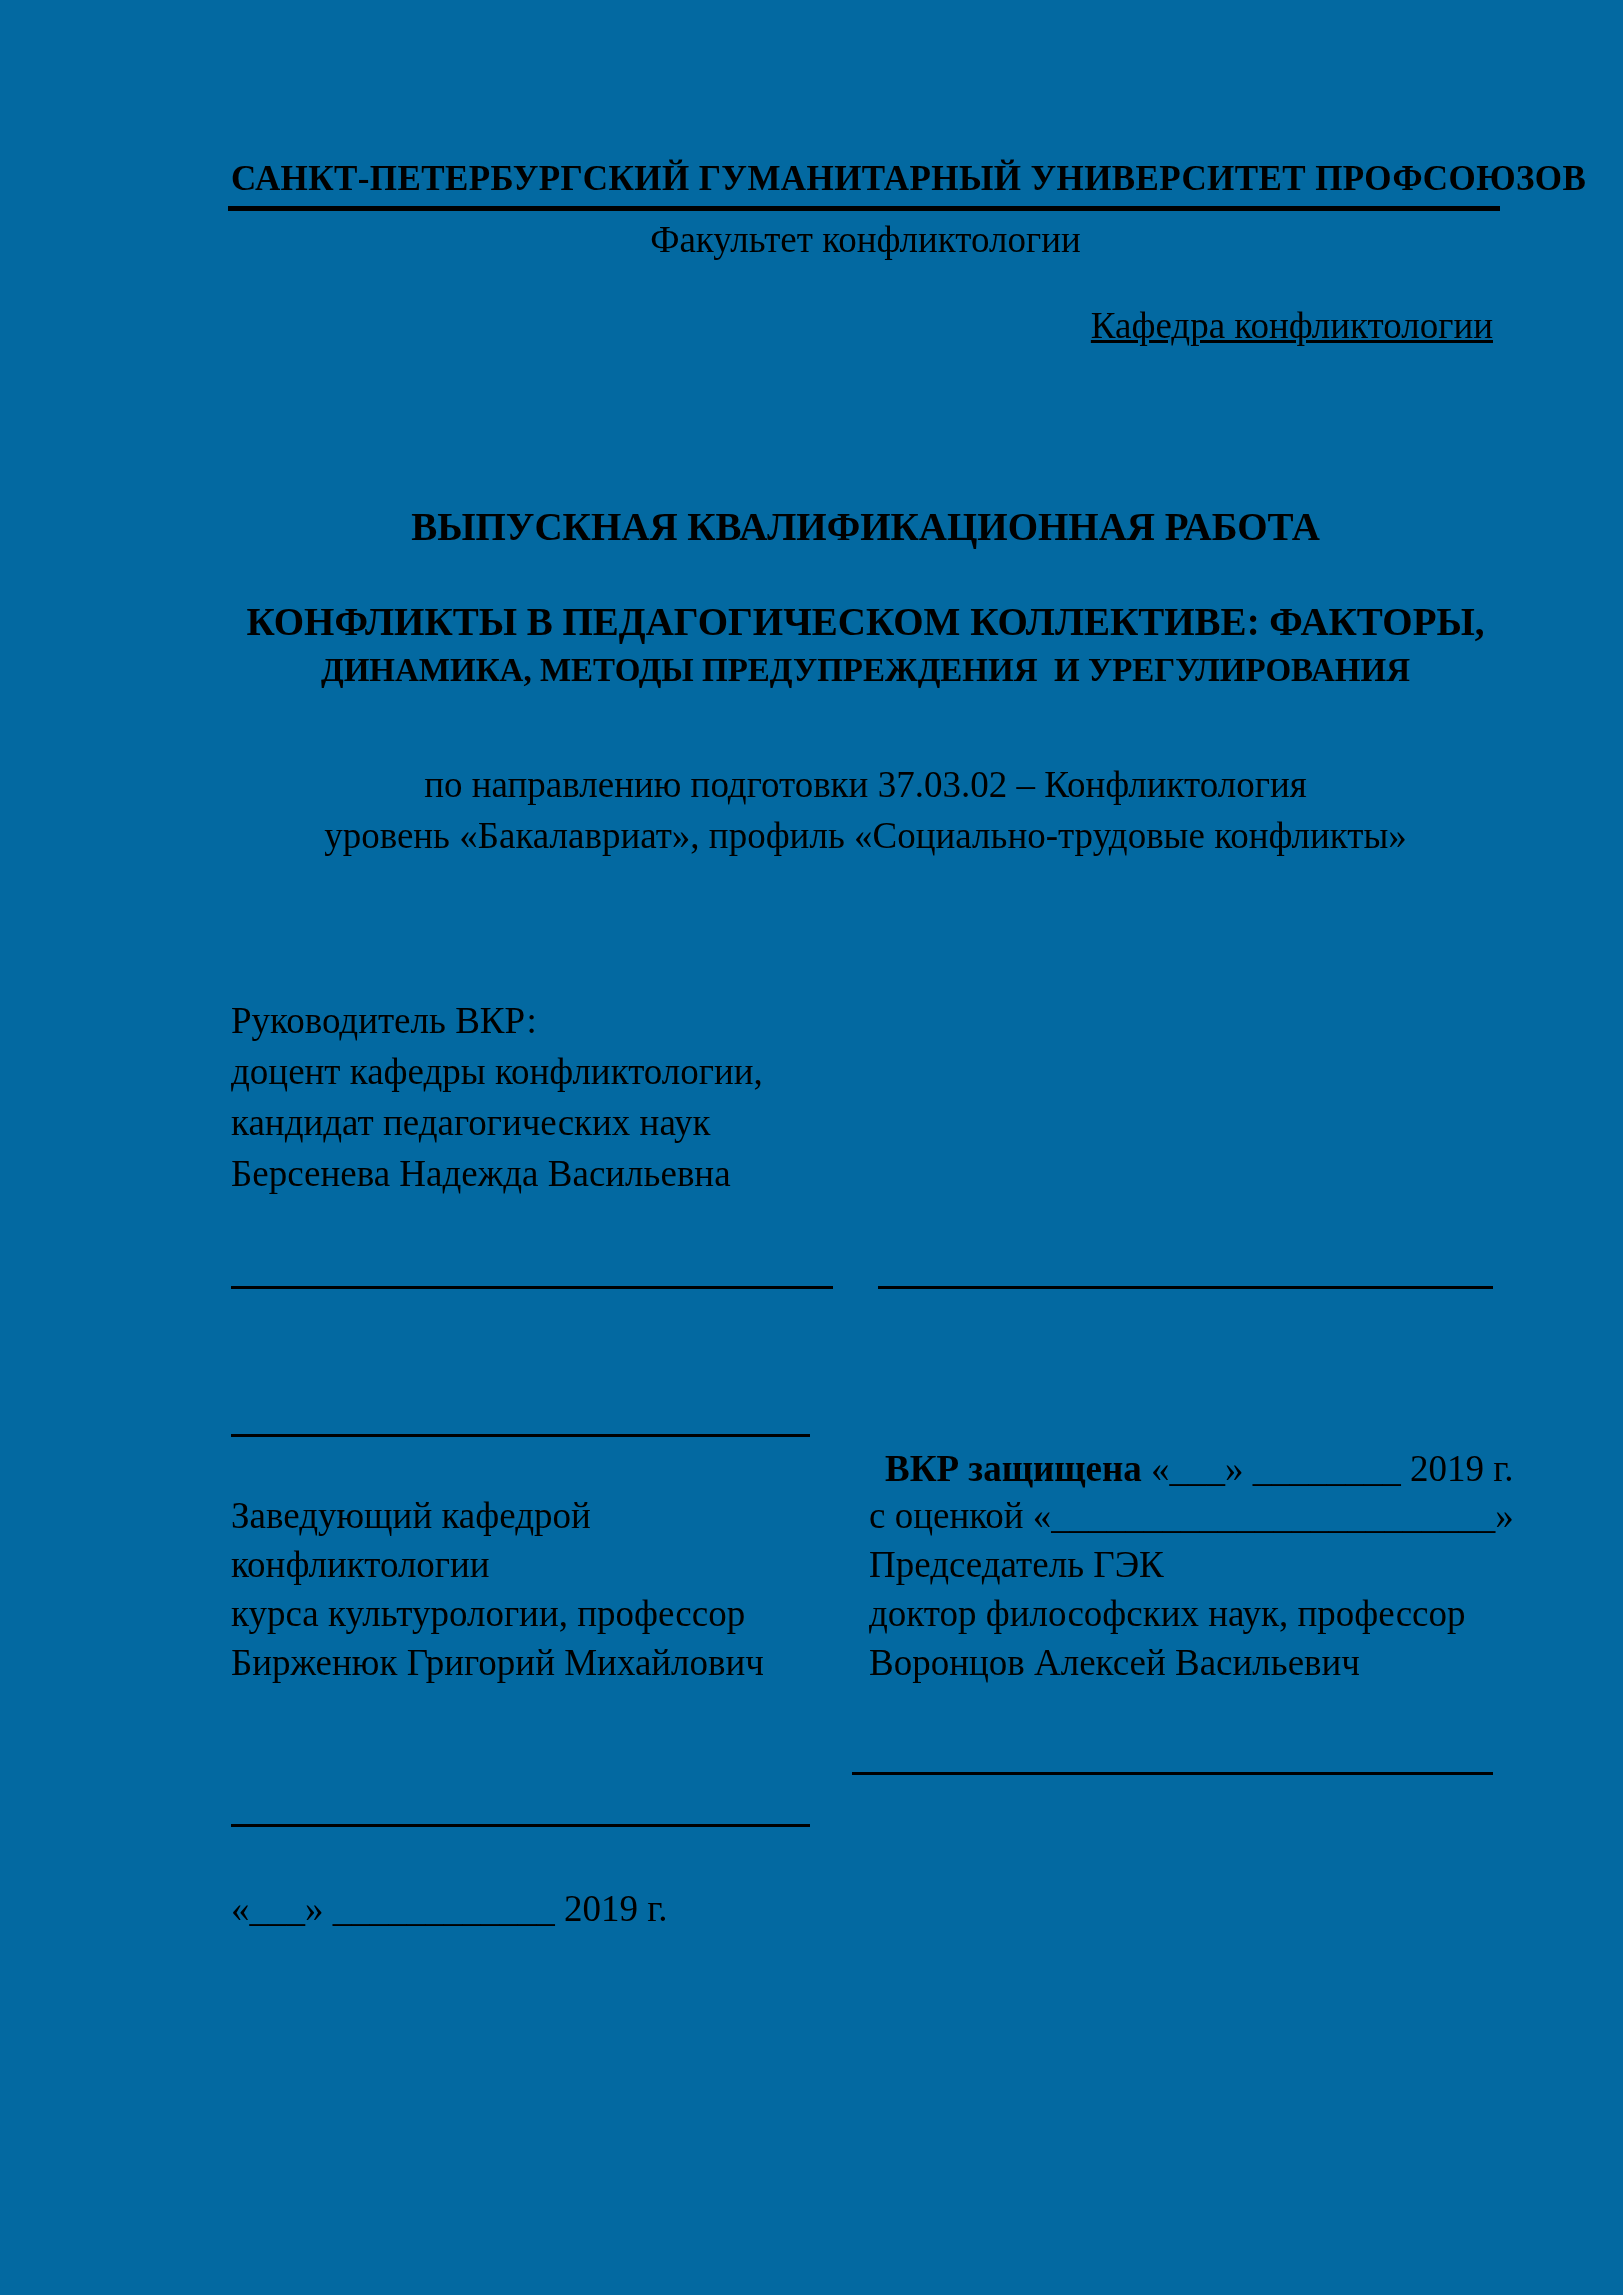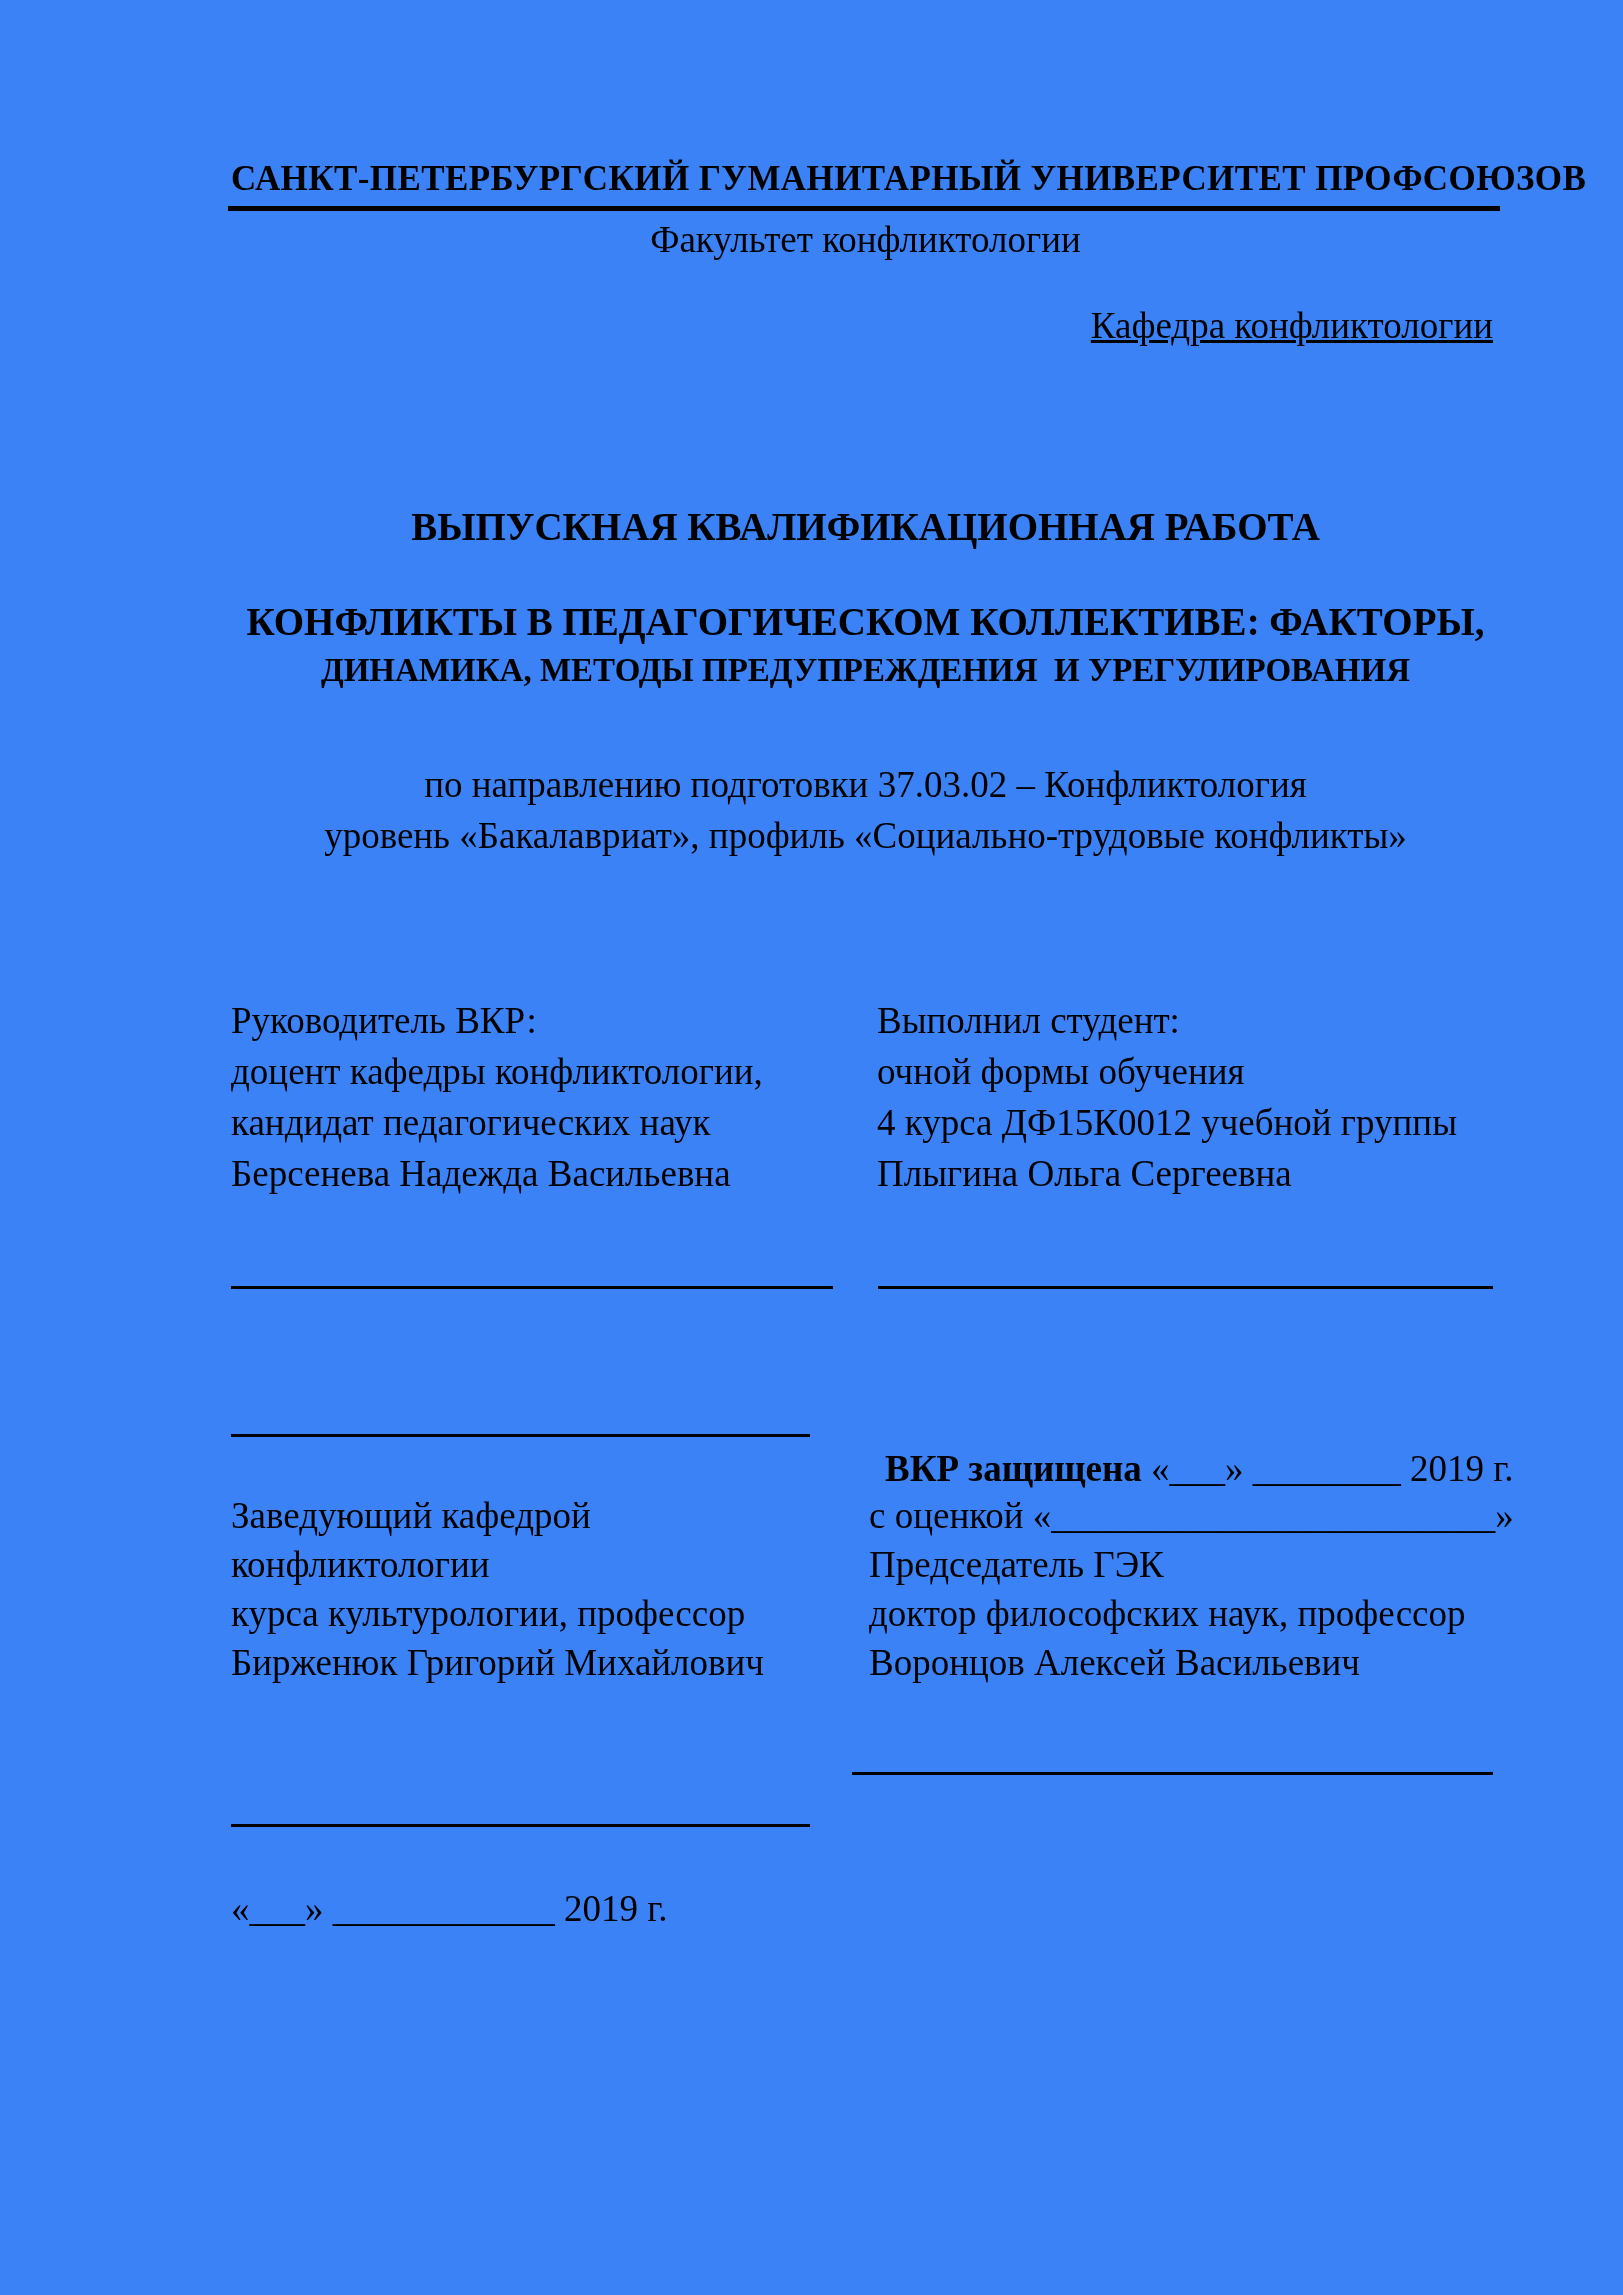--- a/index.html
+++ b/index.html
@@ -5,21 +5,21 @@
   html, body {
     margin: 0;
     padding: 0;
     background: #888;
   }
   .page {
     position: relative;
     width: 1623px;
     height: 2295px;
     margin: 0 auto;
-    background: #3b82f6;
+    background: #0369a1;
     color: #000000;
     font-family: "Liberation Serif", "DejaVu Serif", serif;
     font-size: 37px;
     overflow: hidden;
   }
   .abs { position: absolute; }
   .center { text-align: center; }
   .right { text-align: right; text-decoration: underline; }
   .bold { font-weight: bold; }
   .nowrap { white-space: nowrap; }
@@ -89,26 +89,20 @@
     <div class="nowrap">уровень «Бакалавриат», профиль «Социально-трудовые конфликты»</div>
   </div>
 
   <div class="abs supervisor-block">
     <div>Руководитель ВКР:</div>
     <div>доцент кафедры конфликтологии,</div>
     <div>кандидат педагогических наук</div>
     <div>Берсенева Надежда Васильевна</div>
   </div>
 
-  <div class="abs student-block">
-    <div>Выполнил студент:</div>
-    <div>очной формы обучения</div>
-    <div>4 курса ДФ15К0012 учебной группы</div>
-    <div>Плыгина Ольга Сергеевна</div>
-  </div>
 
   <div class="abs sigline sig-left-1"></div>
   <div class="abs sigline sig-right-1"></div>
 
   <div class="abs sigline sig-left-2"></div>
 
   <div class="abs defended-line nowrap pre">
     <span class="bold">ВКР защищена</span><span> «___» ________ 2019 г.</span>
   </div>
 

